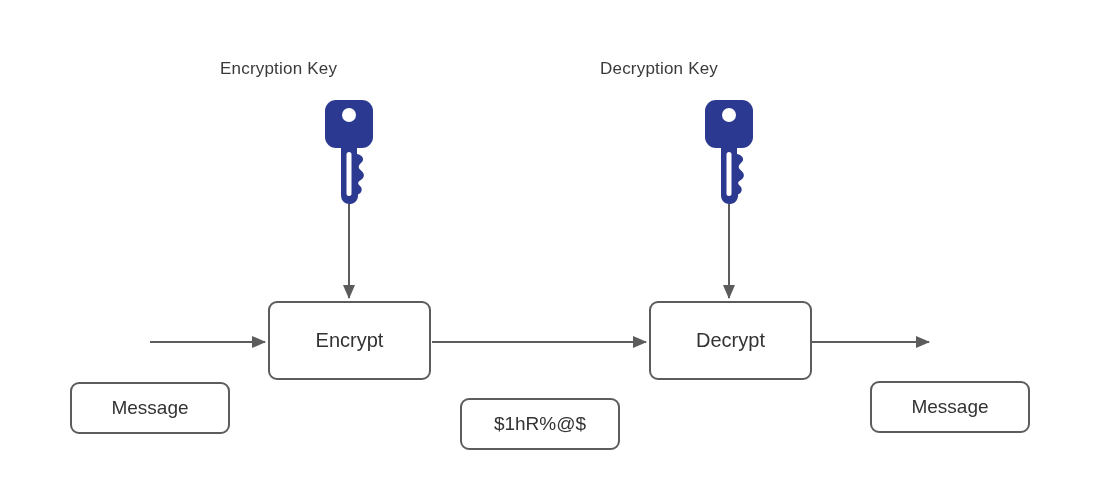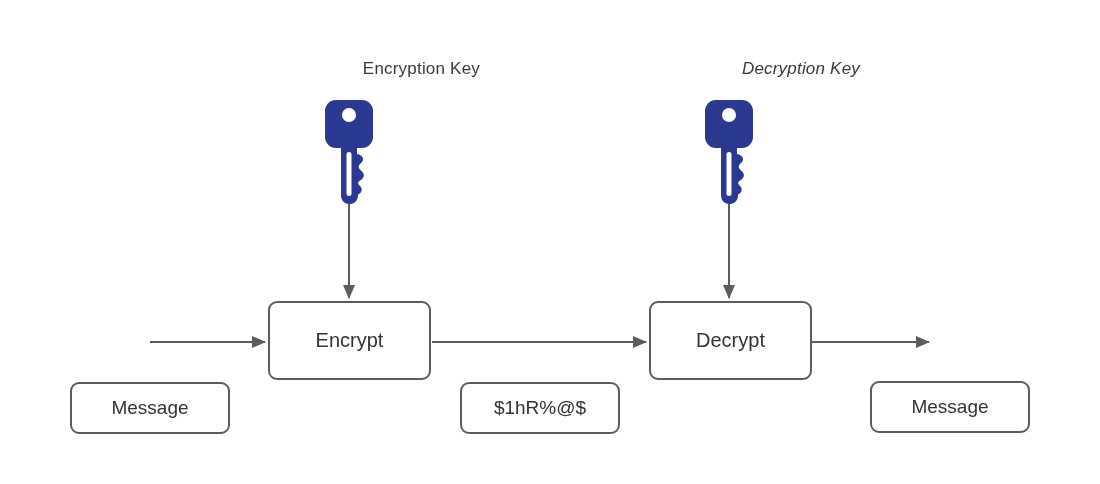--- a/index.html
+++ b/index.html
@@ -26,27 +26,27 @@
   .overlay {
     position: absolute;
     left: 0; top: 0;
     width: 1100px; height: 484px;
     pointer-events: none;
   }
 
   .key-label {
     position: absolute;
     width: 260px;
-    text-align: right;
+    text-align: left;
     font-size: 17px;
     color: var(--label-text);
     letter-spacing: 0.2px;
   }
   .pos-enc-label { left: 220px; top: 59px; }
-  .pos-dec-label { left: 600px; top: 59px; font-style: italic; }
+  .pos-dec-label { left: 600px; top: 59px; }
 
   .key-icon {
     position: absolute;
     width: 48px;
     height: 104px;
   }
   .pos-enc-key { left: 325px; top: 100px; }
   .pos-dec-key { left: 705px; top: 100px; }
 
   .node {
@@ -59,21 +59,21 @@
     justify-content: center;
     color: var(--box-text);
     font-size: 20px;
   }
   .process-box { width: 163px; height: 79px; }
   .pos-encrypt { left: 268px; top: 301px; }
   .pos-decrypt { left: 649px; top: 301px; }
 
   .data-box { width: 160px; height: 52px; font-size: 19px; }
   .pos-msg-in  { left: 70px;  top: 382px; }
-  .pos-cipher  { left: 460px; top: 382px; }
+  .pos-cipher  { left: 460px; top: 398px; }
   .pos-msg-out { left: 870px; top: 381px; }
 </style>
 </head>
 <body>
 
 <div class="canvas">
 
   <div class="key-label pos-enc-label">Encryption Key</div>
   <div class="key-label pos-dec-label">Decryption Key</div>
 

